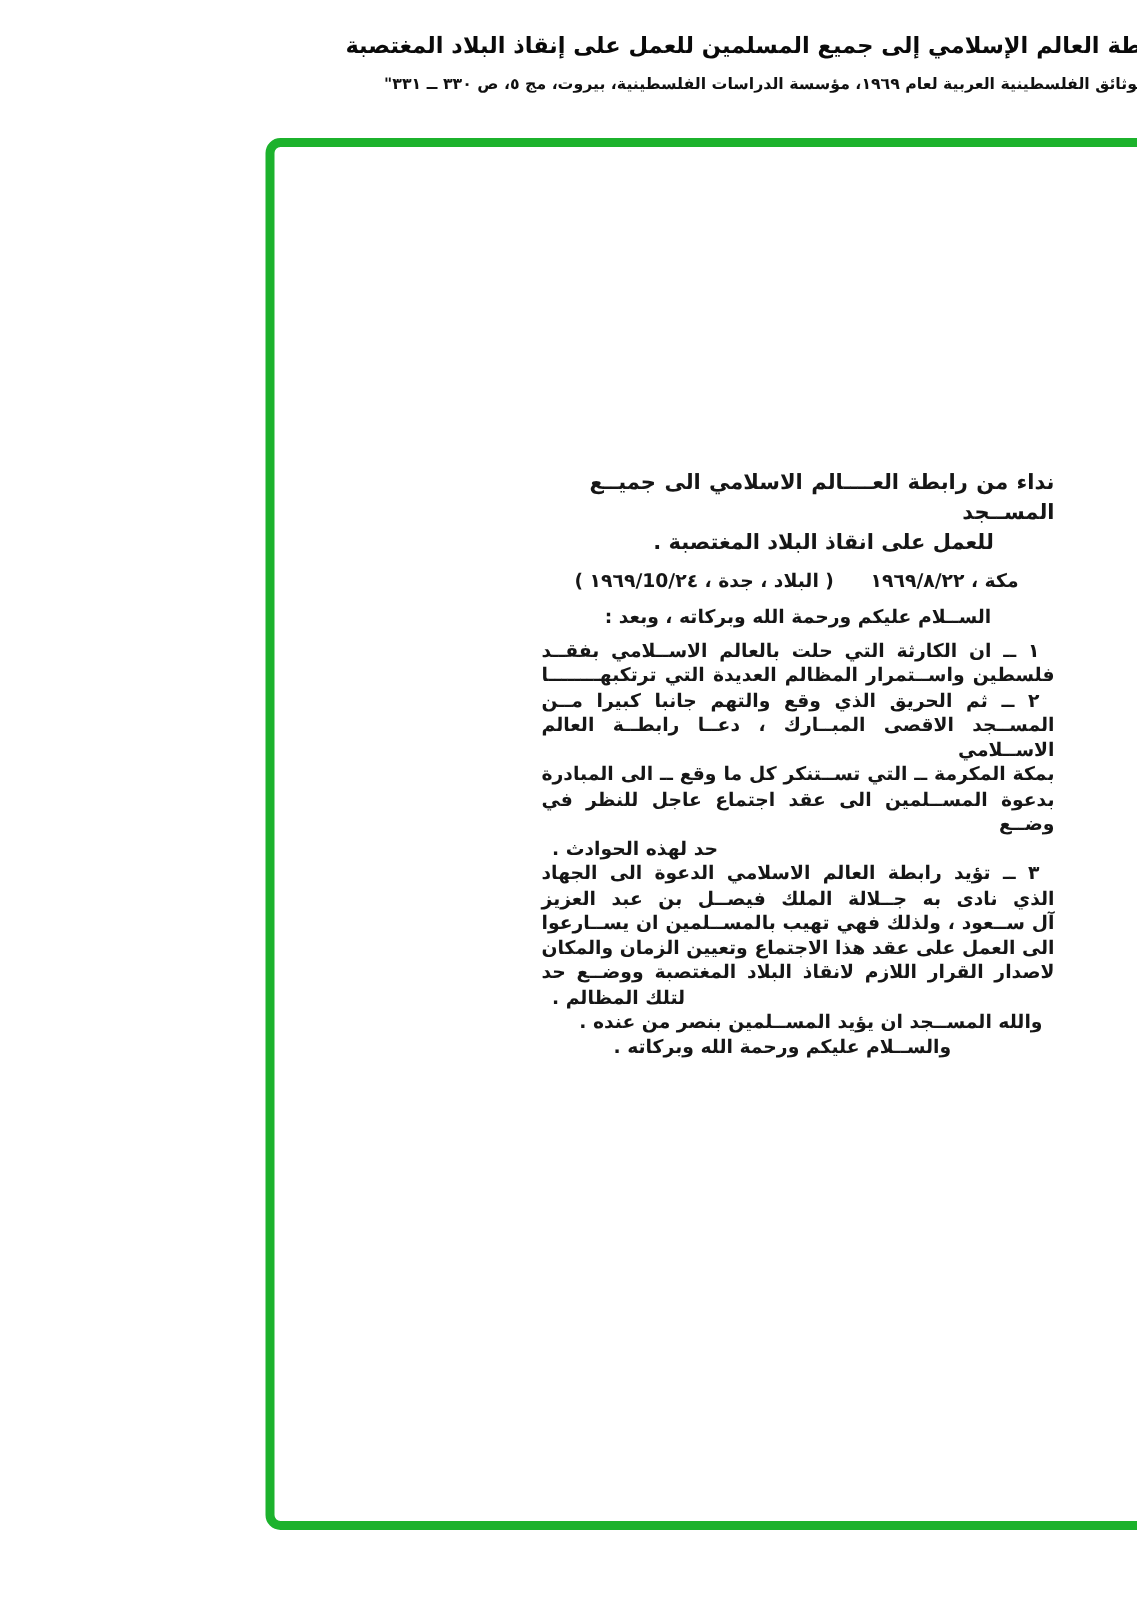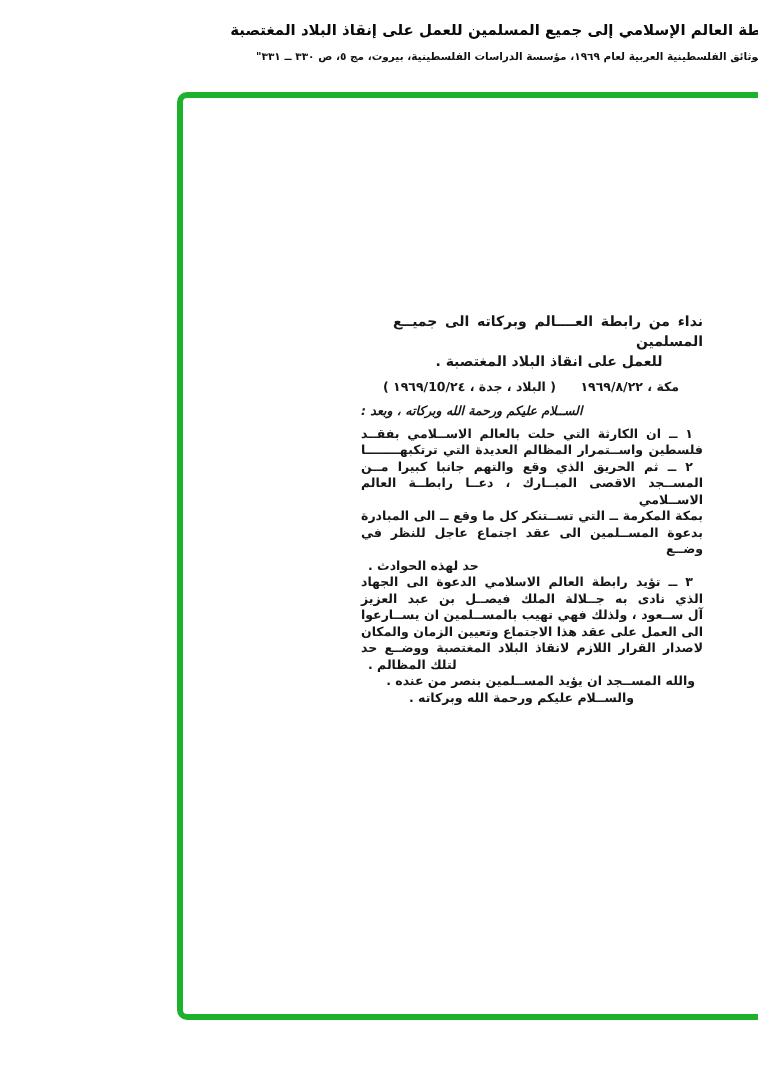--- a/index.html
+++ b/index.html
@@ -47,21 +47,21 @@
   .doc-title .t2 { text-align: center; padding-left: 34px; }
 
   .date-line {
     margin-top: 7px;
     display: flex; justify-content: space-between; align-items: baseline;
     padding-right: 24px; padding-left: 22px;
     font-size: 12.5px; line-height: 16px;
     white-space: nowrap;
   }
 
-  .salutation { margin-top: 8px; text-align: left; font-style: italic; }
+  .salutation { margin-top: 8px; text-align: center; }
 
   .body-lines { margin-top: 6px; }
   .ln { min-height: 16.5px; }
   .ln.jl { text-align: justify; text-align-last: justify; }
   .ln.first { padding-right: 10px; }
   .ln.fl { text-align: left; padding-left: 7px; }
   .ln.close1 { text-align: right; padding-right: 8px; }
   .ln.close2 { text-align: left; padding-left: 48px; }
 </style>
 </head>
@@ -71,21 +71,21 @@
 
   <header class="page-header">
     <div class="h-title">نداء من رابطة العالم الإسلامي إلى جميع المسلمين للعمل على إنقاذ البلاد المغتصبة</div>
     <div class="h-source">المصدر: "الوثائق الفلسطينية العربية لعام ١٩٦٩، مؤسسة الدراسات الفلسطينية، بيروت، مج ٥، ص ٣٣٠ ــ ٣٣١"</div>
   </header>
 
   <div class="doc-frame" style="border-color: rgb(28, 178, 44);">
     <div class="doc-text">
 
       <div class="doc-title">
-        <div class="t1">نداء من رابطة العــــالم وبركاته الى جميــع المسلمين</div>
+        <div class="t1">نداء من رابطة العــــالم الاسلامي الى جميــع المســجد</div>
         <div class="t2">للعمل على انقاذ البلاد المغتصبة .</div>
       </div>
 
       <div class="date-line">
         <span>مكة ، ١٩٦٩/٨/٢٢</span>
         <span>( البلاد ، جدة ، ١٩٦٩/10/٢٤ )</span>
       </div>
 
       <div class="salutation">الســلام عليكم ورحمة الله وبركاته ، وبعد :</div>
 

